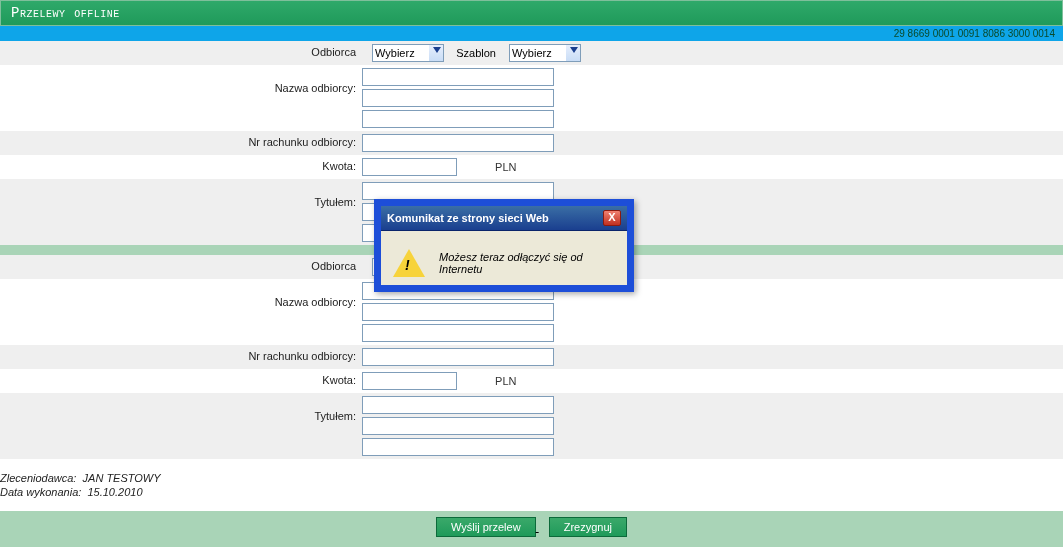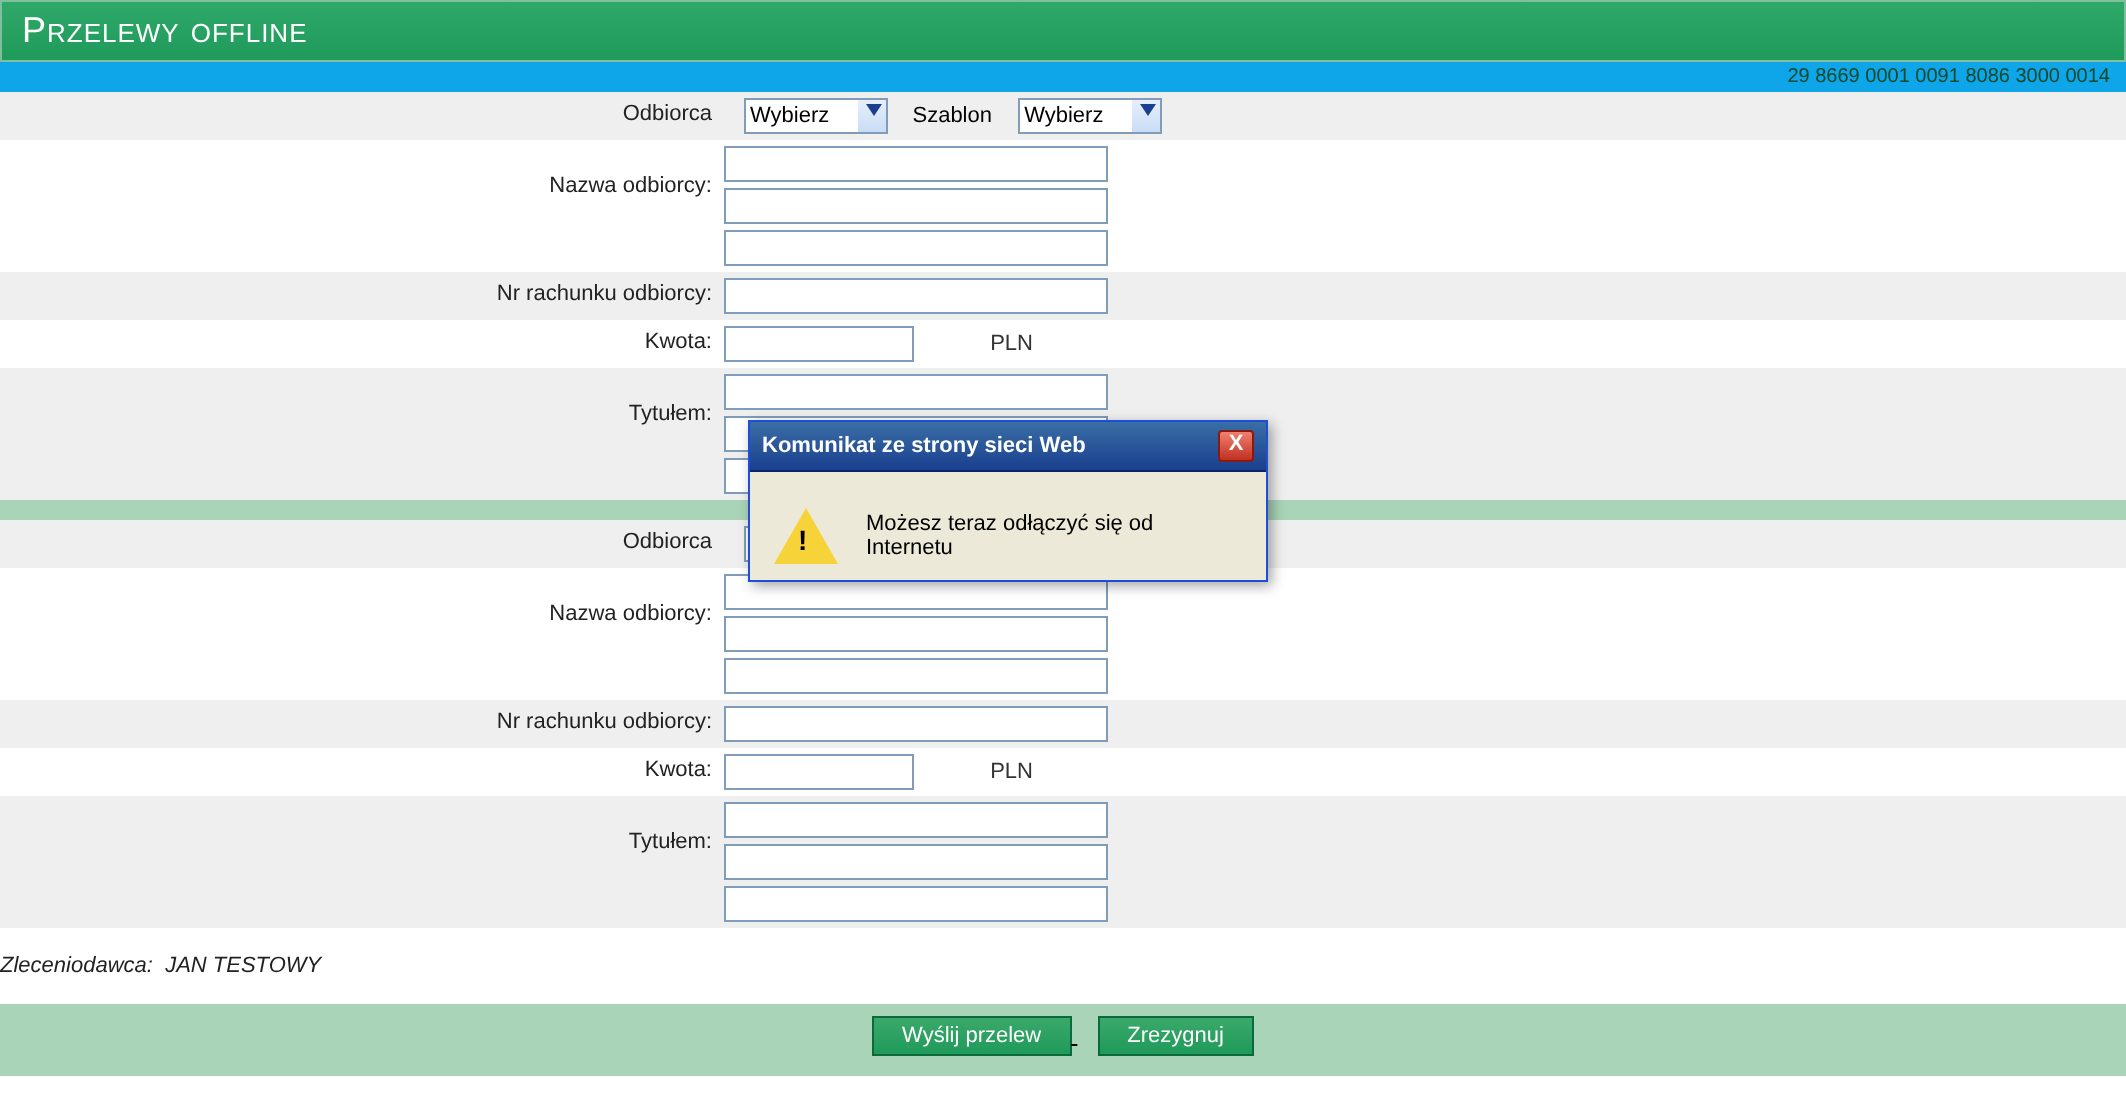--- a/index.html
+++ b/index.html
@@ -9,24 +9,25 @@
     background: #fff;
     width: 1063px;
     height: 558px;
     overflow: hidden;
     position: relative;
   }
   .header-bar {
     background: linear-gradient(#2fa96a, #1f9a5a);
     color: #fff;
     font-variant: small-caps;
-    font-size: 18px;
+    font-size: 14px;
     padding: 4px 10px;
     border: 1px solid #7fbf9b;
     letter-spacing: 0.5px;
+    font-family: Liberation Mono, monospace;
   }
   .acct-bar {
     background: #0ea5e9;
     text-align: right;
     font-size: 10px;
     color: #0a4a2a;
     padding: 2px 8px;
   }
   .form-area { }
   .row {
@@ -102,23 +103,23 @@
     font-size: 11px;
     padding: 3px 14px;
     cursor: pointer;
   }
   .btn + .btn { margin-left: 10px; }
 
   
   .dialog {
     position: absolute;
     left: 374px;
-    top: 210px;
+    top: 199px;
     width: 260px;
-    border: 1px solid #1d4ed8;
+    border: 7px solid #1d4ed8;
     box-shadow: 2px 2px 6px rgba(0,0,0,.35);
     background: #ece9d8;
     z-index: 100;
   }
   .dialog-title {
     background: linear-gradient(#3a6ea5,#1a3f8f);
     color: #fff;
     font-weight: bold;
     font-size: 11px;
     padding: 4px 6px;
@@ -136,20 +137,21 @@
     font-weight: bold;
     font-size: 11px;
     line-height: 12px;
     text-align: center;
     cursor: pointer;
   }
   .dialog-body {
     display: flex;
     align-items: center;
     padding: 18px 12px 8px;
+    font-style: italic;
   }
   .warn-icon {
     width: 0; height: 0;
     border-left: 16px solid transparent;
     border-right: 16px solid transparent;
     border-bottom: 28px solid #f7d33a;
     position: relative;
     margin-right: 14px;
   }
   .warn-icon::after {
@@ -280,20 +282,24 @@
       <input class="inp w190" style="margin-top: 3px;">
     </div>
   </div>
 </div>
 
 <div class="footer-info">
   <div>
     <span>Zleceniodawca:</span>
     &nbsp;<span>JAN TESTOWY</span>
   </div>
+  <div>
+    <span>Data wykonania:</span>
+    &nbsp;<span>15.10.2010</span>
+  </div>
 </div>
 
 <div class="btn-row">
   <button class="btn">Wyślij przelew</button>
   <button class="btn">Zrezygnuj</button>
 </div>
 
 <div class="dialog">
   <div class="dialog-title">
     <span>Komunikat ze strony sieci Web</span>

